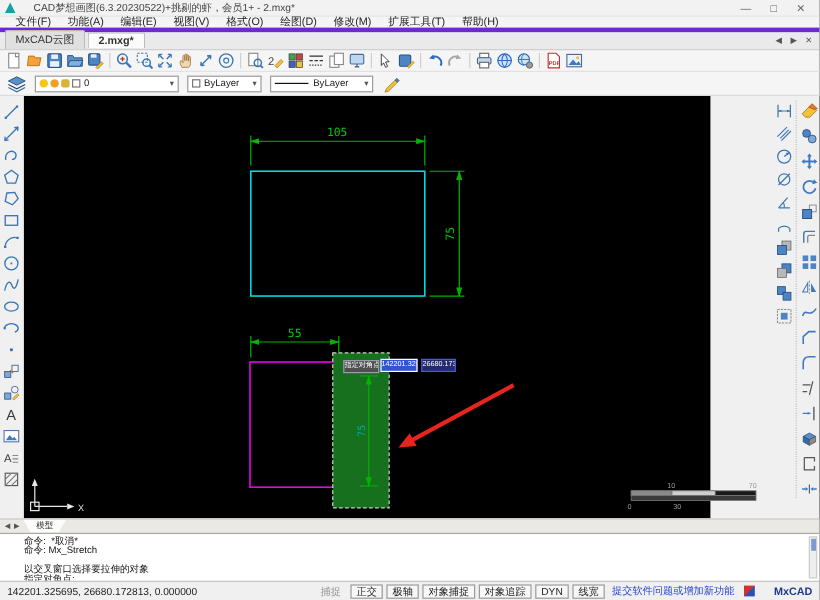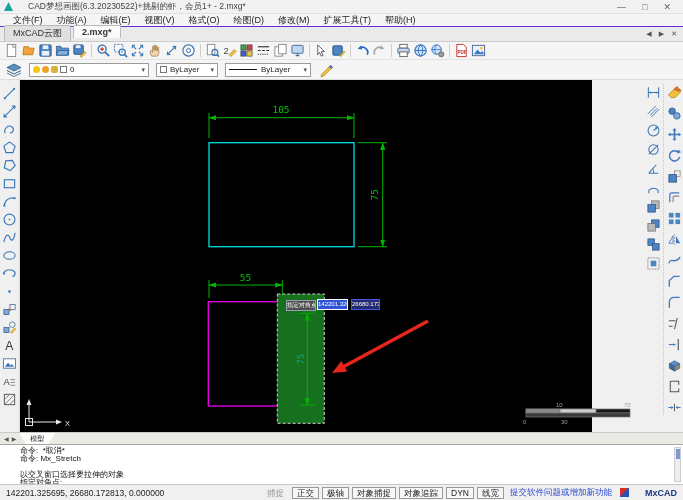--- a/index.html
+++ b/index.html
@@ -7,21 +7,21 @@
 body{position:relative;font-family:"Liberation Sans","DejaVu Sans",sans-serif;background:#f0f0f0;font-size:9px;color:#222;}
 
 
 .titlebar{position:absolute;left:0;top:0;width:683px;height:14px;background:#f2f2f2;border-bottom:1px solid #e2e2e2;display:flex;align-items:center;padding:0 4px;gap:11px;}
 .app-logo{width:9px;height:9px;background:#12a5a0;clip-path:polygon(50% 0,100% 100%,0 100%);margin-right:4px;flex:0 0 auto;}
 .title-text{font-size:8.5px;color:#444;white-space:nowrap;}
 .win-controls{margin-left:auto;display:flex;gap:16px;padding-right:8px;color:#666;font-size:9px;line-height:12px;}
 .win-controls span{cursor:default;}
 
 
-.menubar{position:absolute;top:14px;left:0;height:13px;width:683px;display:flex;align-items:center;padding-left:6px;background:#f5f5f5;border-bottom:1px solid #6d28d9;}
+.menubar{position:absolute;top:14px;left:0;height:13px;width:683px;display:flex;align-items:center;padding-left:6px;background:#f5f5f5;border-bottom:4px solid #6d28d9;}
 .menu-item{padding:0 7px;font-size:9px;color:#222;white-space:nowrap;}
 
 
 .tabbar{position:absolute;top:27px;left:0;height:15px;width:683px;background:#eaeaea;border-bottom:1px solid #c9c9c9;display:flex;align-items:flex-end;padding-left:4px;}
 .tab{font-size:9px;padding:1px 8px 1px 8px;border:1px solid #bbb;border-bottom:none;background:#e0e0e0;color:#333;margin-right:2px;border-radius:2px 2px 0 0;white-space:nowrap;}
 .tab.active{background:#fbfbfb;font-weight:bold;}
 .tab-nav{margin-left:auto;display:flex;gap:7px;padding-right:6px;font-size:7px;color:#555;align-items:center;height:100%;}
 
 
 .toolbar-main{position:absolute;top:42px;left:0;height:18px;width:683px;display:flex;align-items:center;padding-left:3px;background:#f5f5f5;border-bottom:1px solid #e2e2e2;}
@@ -102,21 +102,21 @@
     <span class="menu-item">编辑(E)</span>
     <span class="menu-item">视图(V)</span>
     <span class="menu-item">格式(O)</span>
     <span class="menu-item">绘图(D)</span>
     <span class="menu-item">修改(M)</span>
     <span class="menu-item">扩展工具(T)</span>
     <span class="menu-item">帮助(H)</span>
   </div>
 
 <div class="tabbar">
-  <span id="tabs-host" style="display:flex;align-items:flex-start;">
+  <span id="tabs-host" style="display:flex;align-items:center;">
       <span class="tab">MxCAD云图</span>
       <span class="tab active">2.mxg*</span>
     </span>
   <div class="tab-nav" id="tab-nav">
       <span>◀</span>
       <span>▶</span>
       <span>✕</span>
     </div>
 </div>
 

